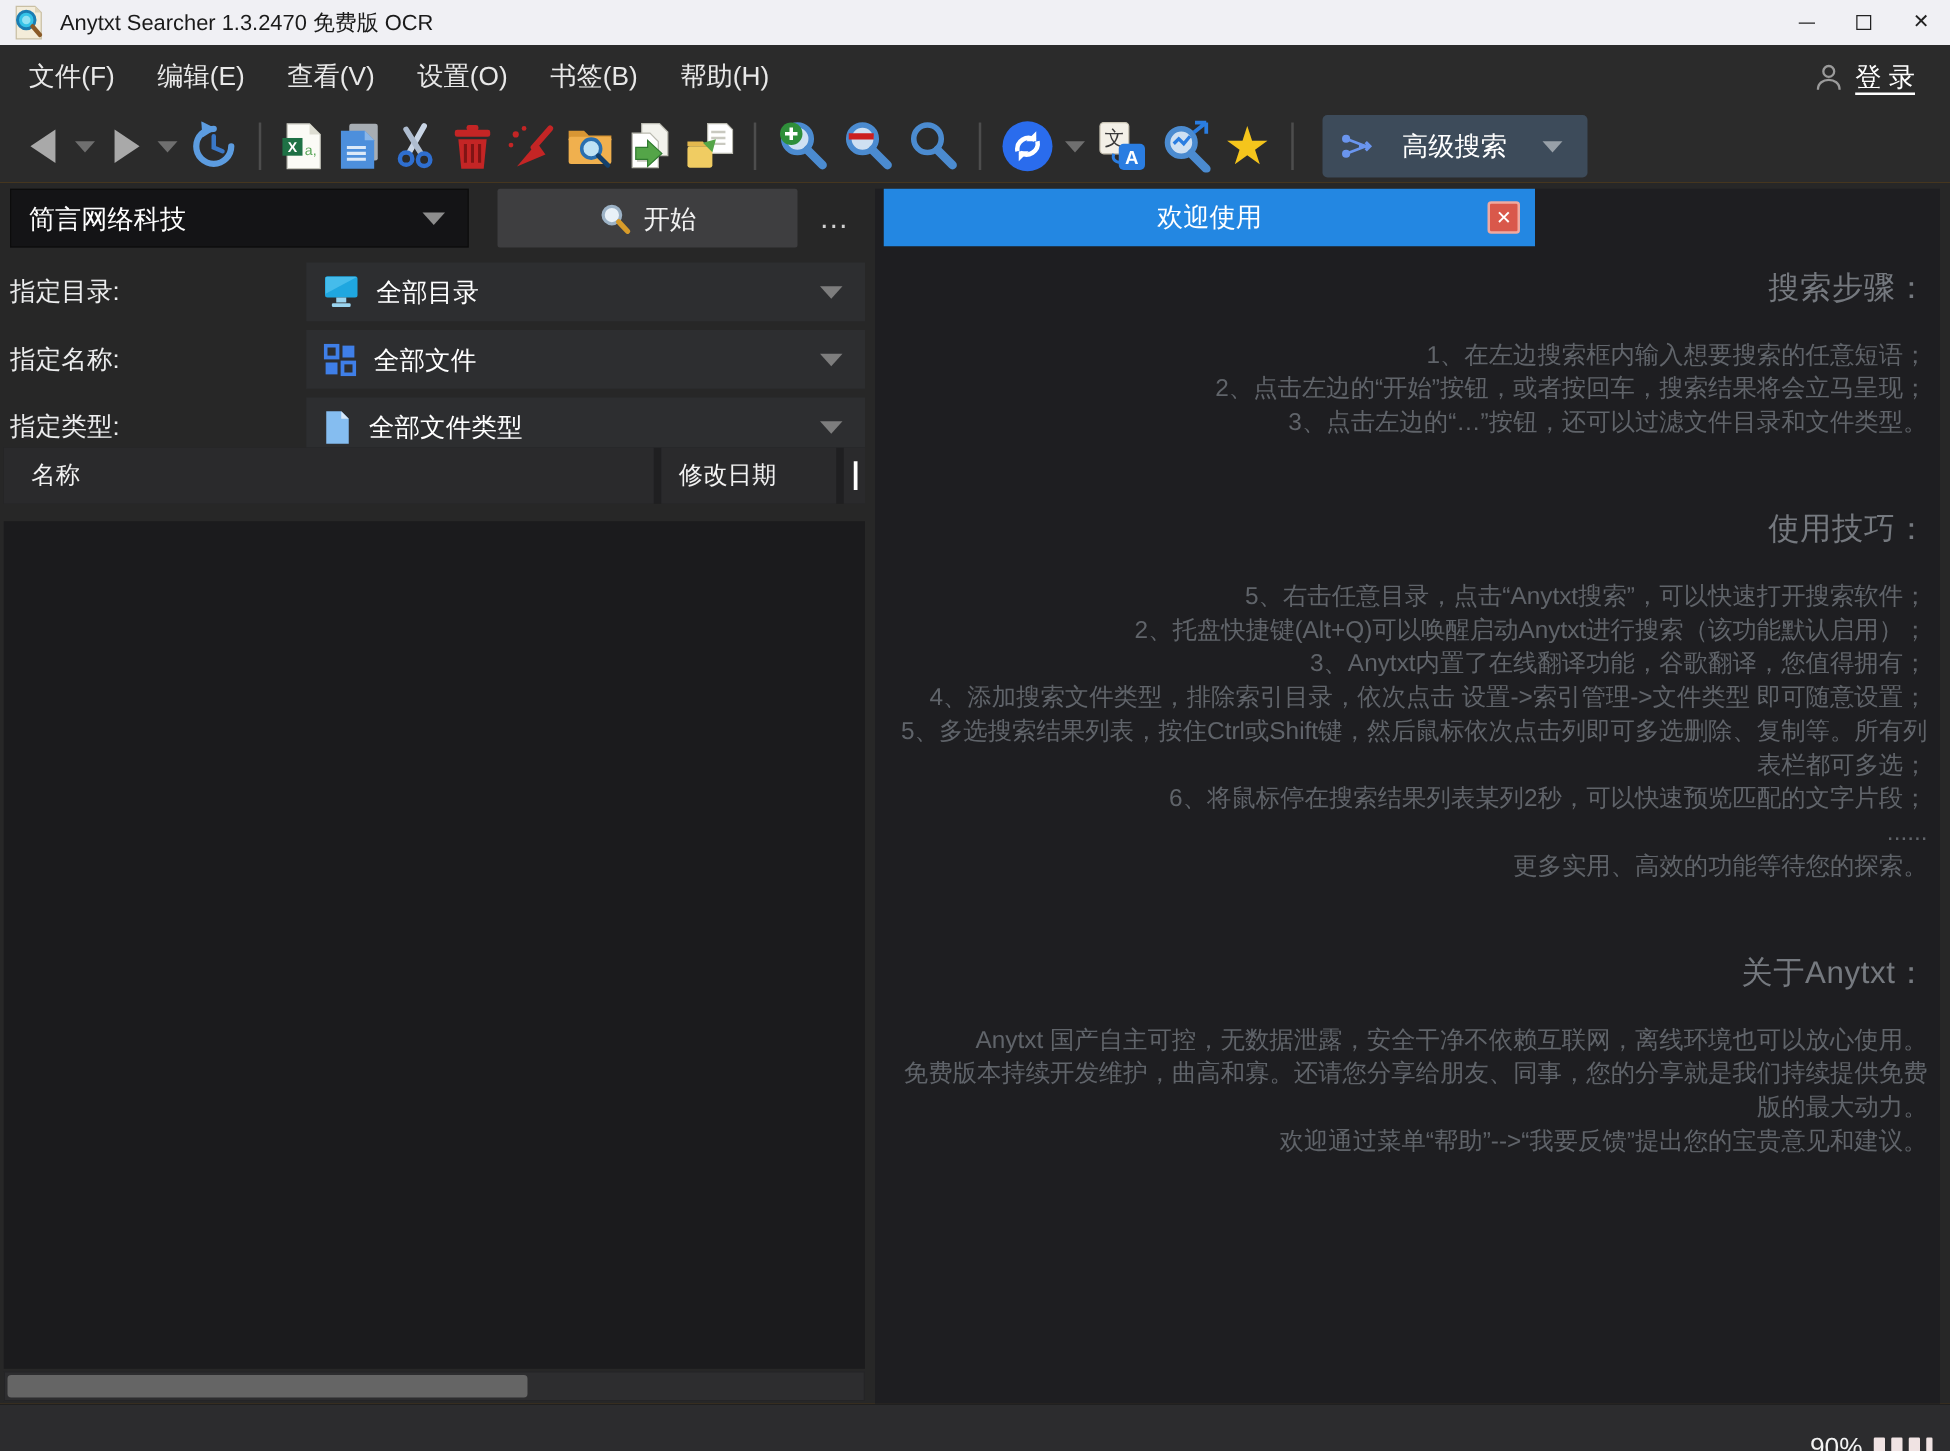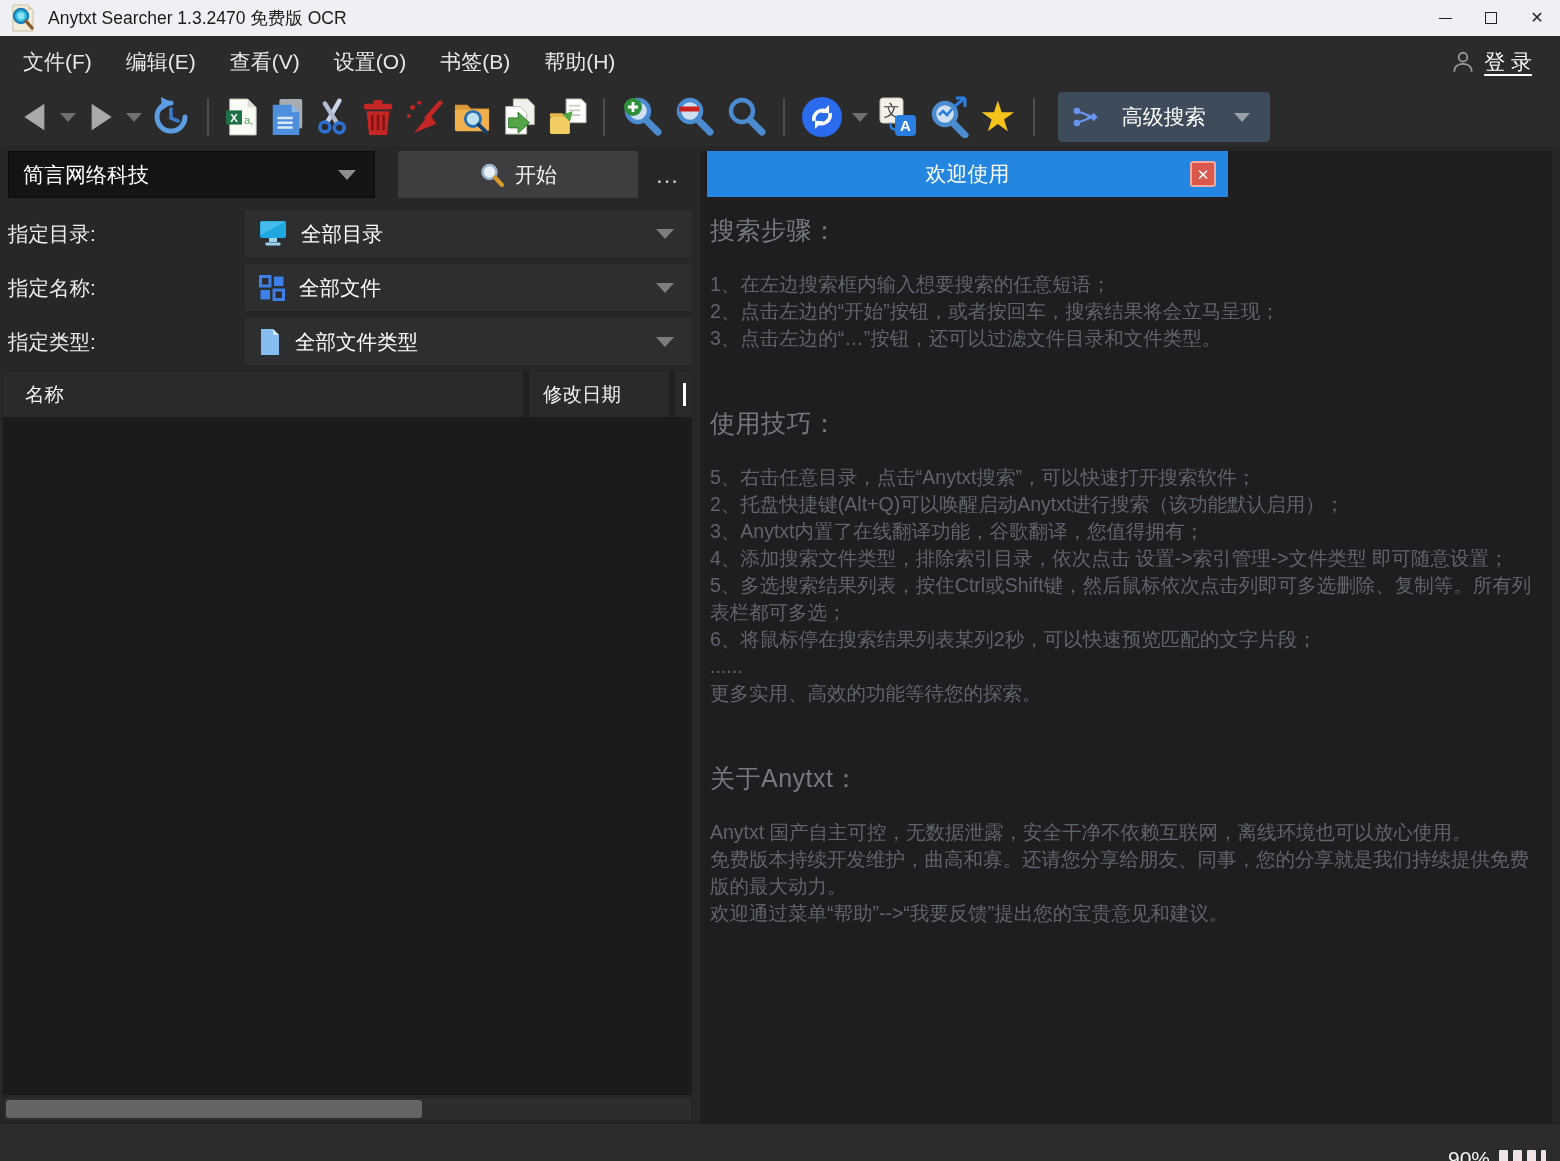--- a/index.html
+++ b/index.html
@@ -38,37 +38,37 @@
 
   .search-combo { position:absolute; left:8px; top:5px; width:367px; height:47px; background:#141416; border:1px solid #0c0c0c; display:flex; align-items:center; padding:0 14px; color:#fff; font-size:21px; }
   .search-combo .caret { margin-left:auto; border-top-color:#8d8d8d; }
   .start-btn { position:absolute; left:398px; top:5px; width:240px; height:47px; background:#3e3e40; border-radius:2px; display:flex; align-items:center; justify-content:center; gap:10px; color:#f2f2f2; font-size:21px; }
   .more-btn { position:absolute; left:644px; top:5px; width:48px; height:47px; display:flex; align-items:center; justify-content:center; color:#d0d0d0; font-size:24px; letter-spacing:2px; }
 
   .filter-label { position:absolute; left:8px; height:47px; line-height:47px; color:#ecedee; font-size:20.5px; }
   .filter-combo { position:absolute; left:245px; width:447px; height:47px; background:#2d2e30; display:flex; align-items:center; padding:0 14px; color:#fff; font-size:20.5px; gap:14px;text-align:center; }
   .filter-combo .caret { margin-left:auto; border-top-color:#7d7d7d; }
 
-  #results-header { position:absolute; left:3px; top:226px; width:689px; height:45px; background:#1f1f21; display:flex; gap:6px; }
+  #results-header { position:absolute; left:3px; top:212px; width:689px; height:45px; background:#1f1f21; display:flex; gap:6px; }
   .col-cell { background:#2a2a2c; color:#f2f2f2; font-size:19.5px; line-height:45px; padding-left:22px; white-space:nowrap; overflow:hidden; }
   .col-name { width:520px; }
   .col-date { width:140px; padding-left:14px; }
   .col-sliver { flex:1; position:relative; padding-left:8px; }
   .col-sliver .tick { position:absolute; left:8px; top:11px; width:3px; height:23px; background:#fff; }
 
   #results-list { position:absolute; left:3px; top:271px; width:689px; height:678px; background:#1b1b1d; }
 
   #hscrollbar { position:absolute; left:3px; top:951px; width:689px; height:24px; background:#2d2d2f; border:1px solid #242426; }
   #hthumb { position:absolute; left:2px; top:2px; width:416px; height:18px; background:#656565; border-radius:3px; }
 
   
   #welcome-panel { position:absolute; left:700px; top:5px; width:852px; height:972px; background:#1e1e21; }
   #welcome-tab { position:absolute; left:7px; top:0; width:521px; height:46px; background:var(--accent,#2387e2); display:flex; align-items:center; justify-content:center; color:#fff; font-size:21px; }
   #welcome-close { position:absolute; right:12px; top:10px; width:26px; height:26px; background:var(--close-red,#d9584b); border:2px solid #f0a9a0; border-radius:3px; color:#fff; font-size:15px; font-weight:bold; display:flex; align-items:center; justify-content:center; line-height:1; }
-  #welcome-body { position:absolute; left:0; top:46px; right:0; bottom:0; padding:16px 10px 0 10px; overflow:hidden; }
+  #welcome-body { position:absolute; left:0; top:46px; right:0; bottom:0; padding:16px 10px 0 10px; overflow:hidden;text-align:right; }
   .w-section { margin-bottom:54px; }
   .w-heading { font-size:25px; color:#75797f; line-height:34px; margin-bottom:24px; letter-spacing:0.5px; }
   .w-line { font-size:19.5px; color:#60646a; line-height:27px; }
 
   
   #statusbar { position:absolute; left:0; bottom:0; width:1560px; height:38px; background:#2c2c2e; border-top:1px solid #202020; overflow:hidden; }
   #zoom-group { position:absolute; right:0; top:16px; height:38px; display:flex; align-items:center; gap:5px; padding-right:17px; }
   #zoom-group .zlabel { color:#f2f2f2; font-size:21px; margin-right:4px; }
   .zblock { width:9px; height:19px; background:#f0e3e3; border-radius:1px; }
   .zblock.partial { width:5px; margin-right:-3px; }

